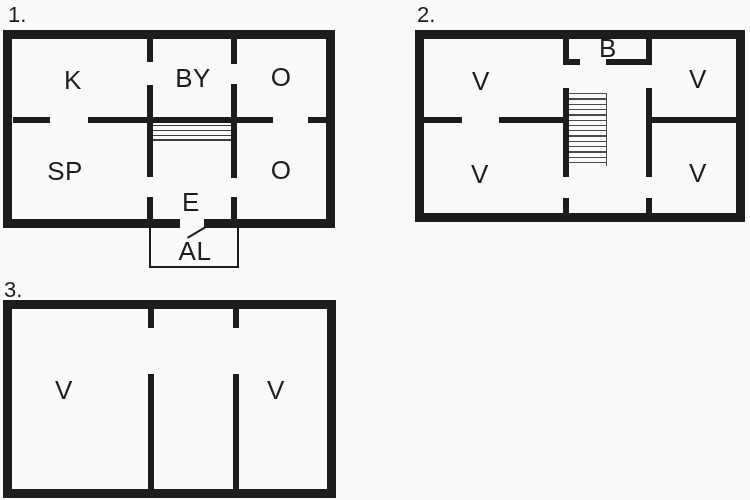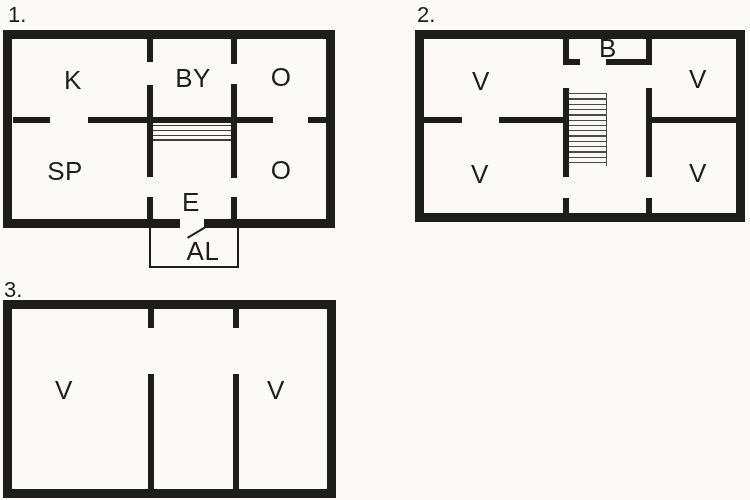--- a/index.html
+++ b/index.html
@@ -95,21 +95,21 @@
     <div class="door-line" style="left:187px; top:237px; width:21px; transform:rotate(-31deg);"></div>
 
     <div class="thin-box" style="left:149px; top:228px; width:90px; height:40px;"></div>
 
     <div class="room-label" style="left:73px;  top:80px;">K</div>
     <div class="room-label" style="left:193px; top:78px;text-align:center;">BY</div>
     <div class="room-label" style="left:281px; top:77px;">O</div>
     <div class="room-label" style="left:65px;  top:171px;">SP</div>
     <div class="room-label" style="left:281px; top:170px;">O</div>
     <div class="room-label" style="left:191px; top:202px;">E</div>
-    <div class="room-label" style="left:203px; top:251px;">AL</div>
+    <div class="room-label" style="left:195px; top:251px;">AL</div>
   </section>
 
   <section>
     <div class="plan-number" style="left:417px; top:4px;">2.</div>
 
     <div class="outer-wall" style="left:415px; top:30px; width:330px; height:192px;"></div>
 
     <div class="wall" style="left:563px; top:39px; width:6px; height:26px;"></div>
     <div class="wall" style="left:646px; top:39px; width:6px; height:26px;"></div>
     <div class="wall" style="left:563px; top:59px; width:17px; height:6px;"></div>

